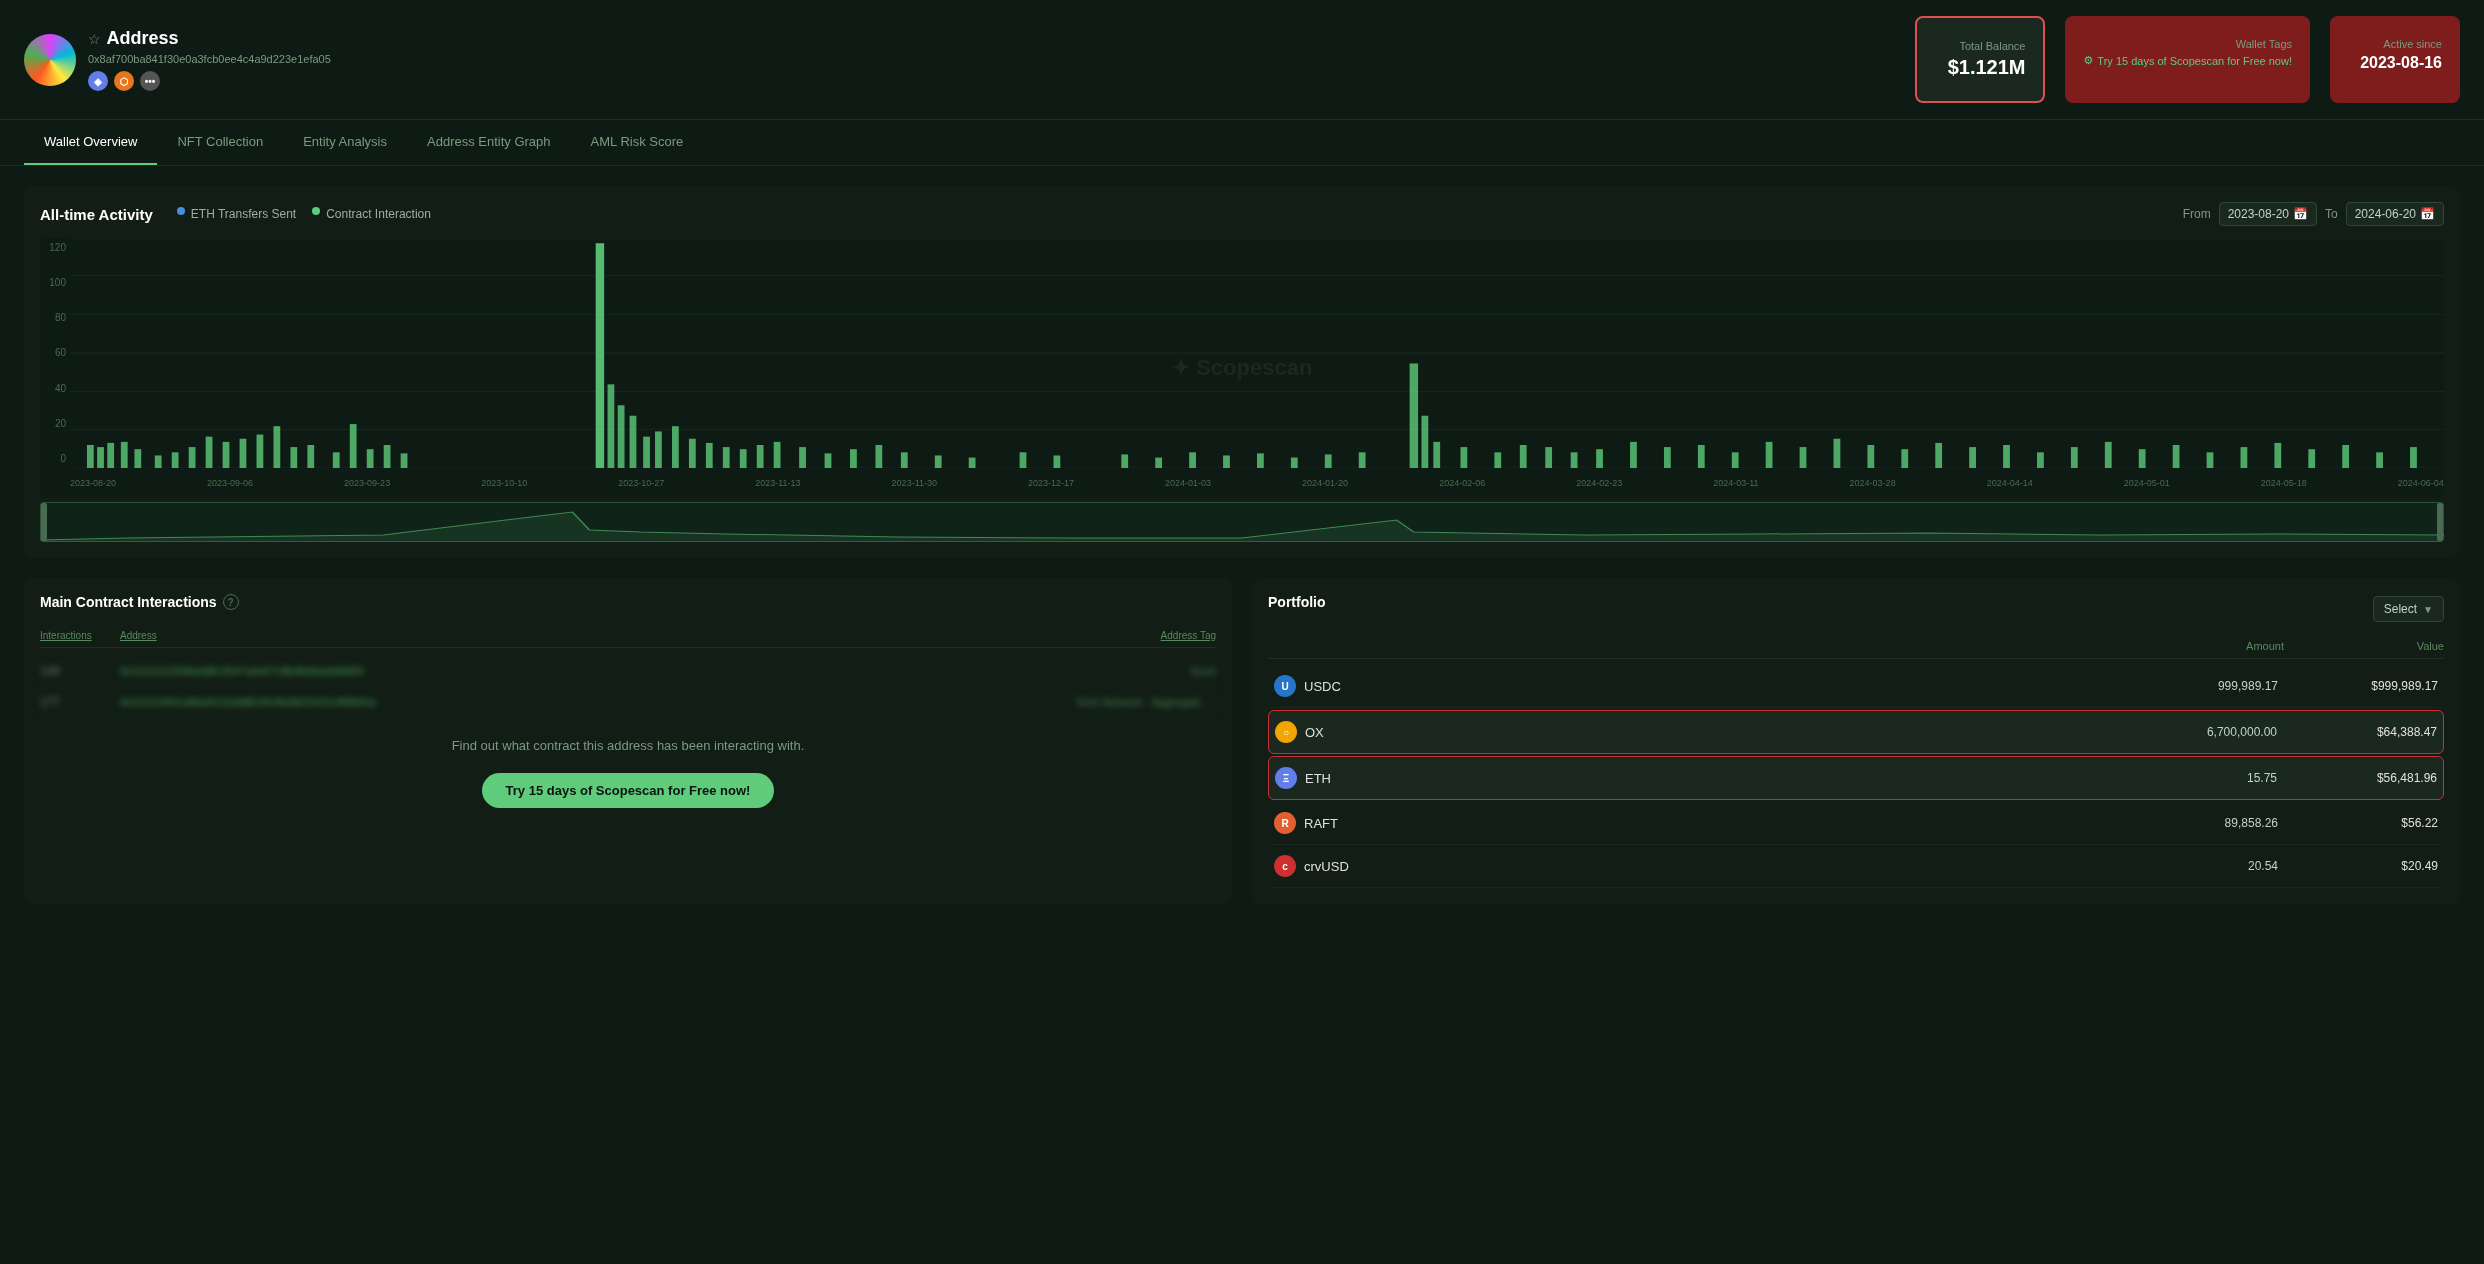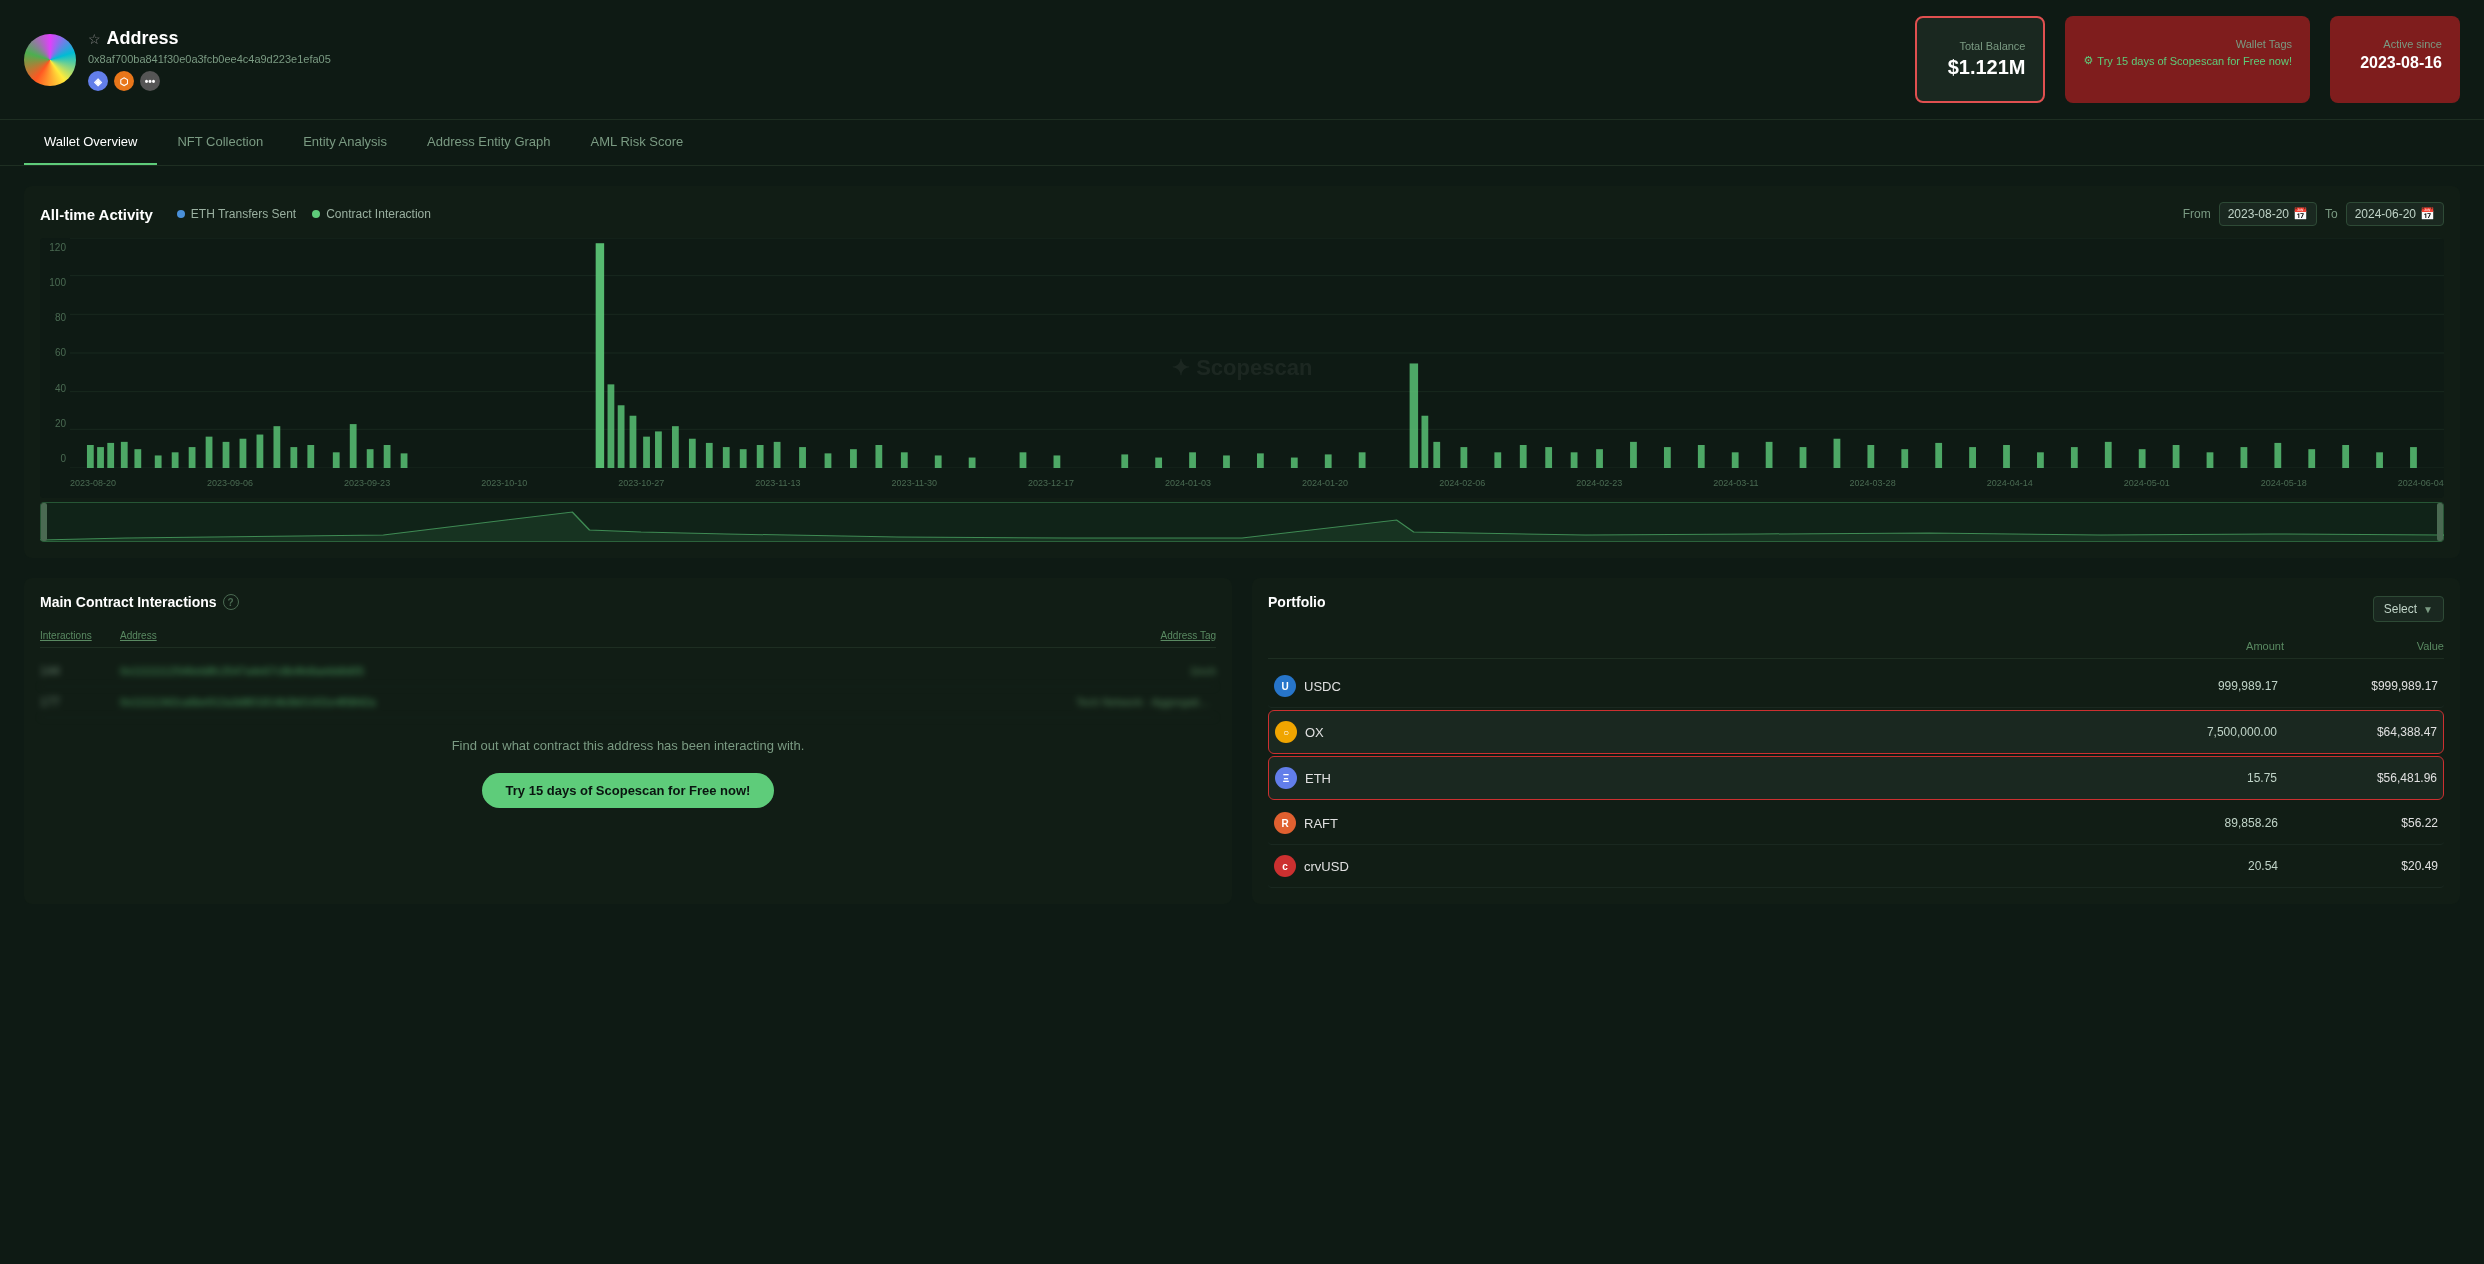--- a/index.html
+++ b/index.html
@@ -156,21 +156,21 @@
       font-weight: 600;
       color: #fff;
     }
     .legend {
       display: flex;
       gap: 16px;
       align-items: center;
     }
     .legend-item {
       display: flex;
-      align-items: center;
+      align-items: flex-start;
       gap: 6px;
       font-size: 12px;
       color: #9ab0a0;
     }
     .legend-dot {
       width: 8px;
       height: 8px;
       border-radius: 50%;
     }
     .legend-dot.blue { background: #4a90d9; }
@@ -751,21 +751,21 @@
         </div>
         <div class="amount-cell">999,989.17</div>
         <div class="value-cell">$999,989.17</div>
       </div>
 
       <div class="portfolio-row highlighted">
         <div class="token-cell">
           <div class="token-icon ox">○</div>
           <span>OX</span>
         </div>
-        <div class="amount-cell">7,500,000.00</div>
+        <div class="amount-cell">6,700,000.00</div>
         <div class="value-cell">$64,388.47</div>
       </div>
 
       <div class="portfolio-row highlighted">
         <div class="token-cell">
           <div class="token-icon eth">Ξ</div>
           <span>ETH</span>
         </div>
         <div class="amount-cell">15.75</div>
         <div class="value-cell">$56,481.96</div>

